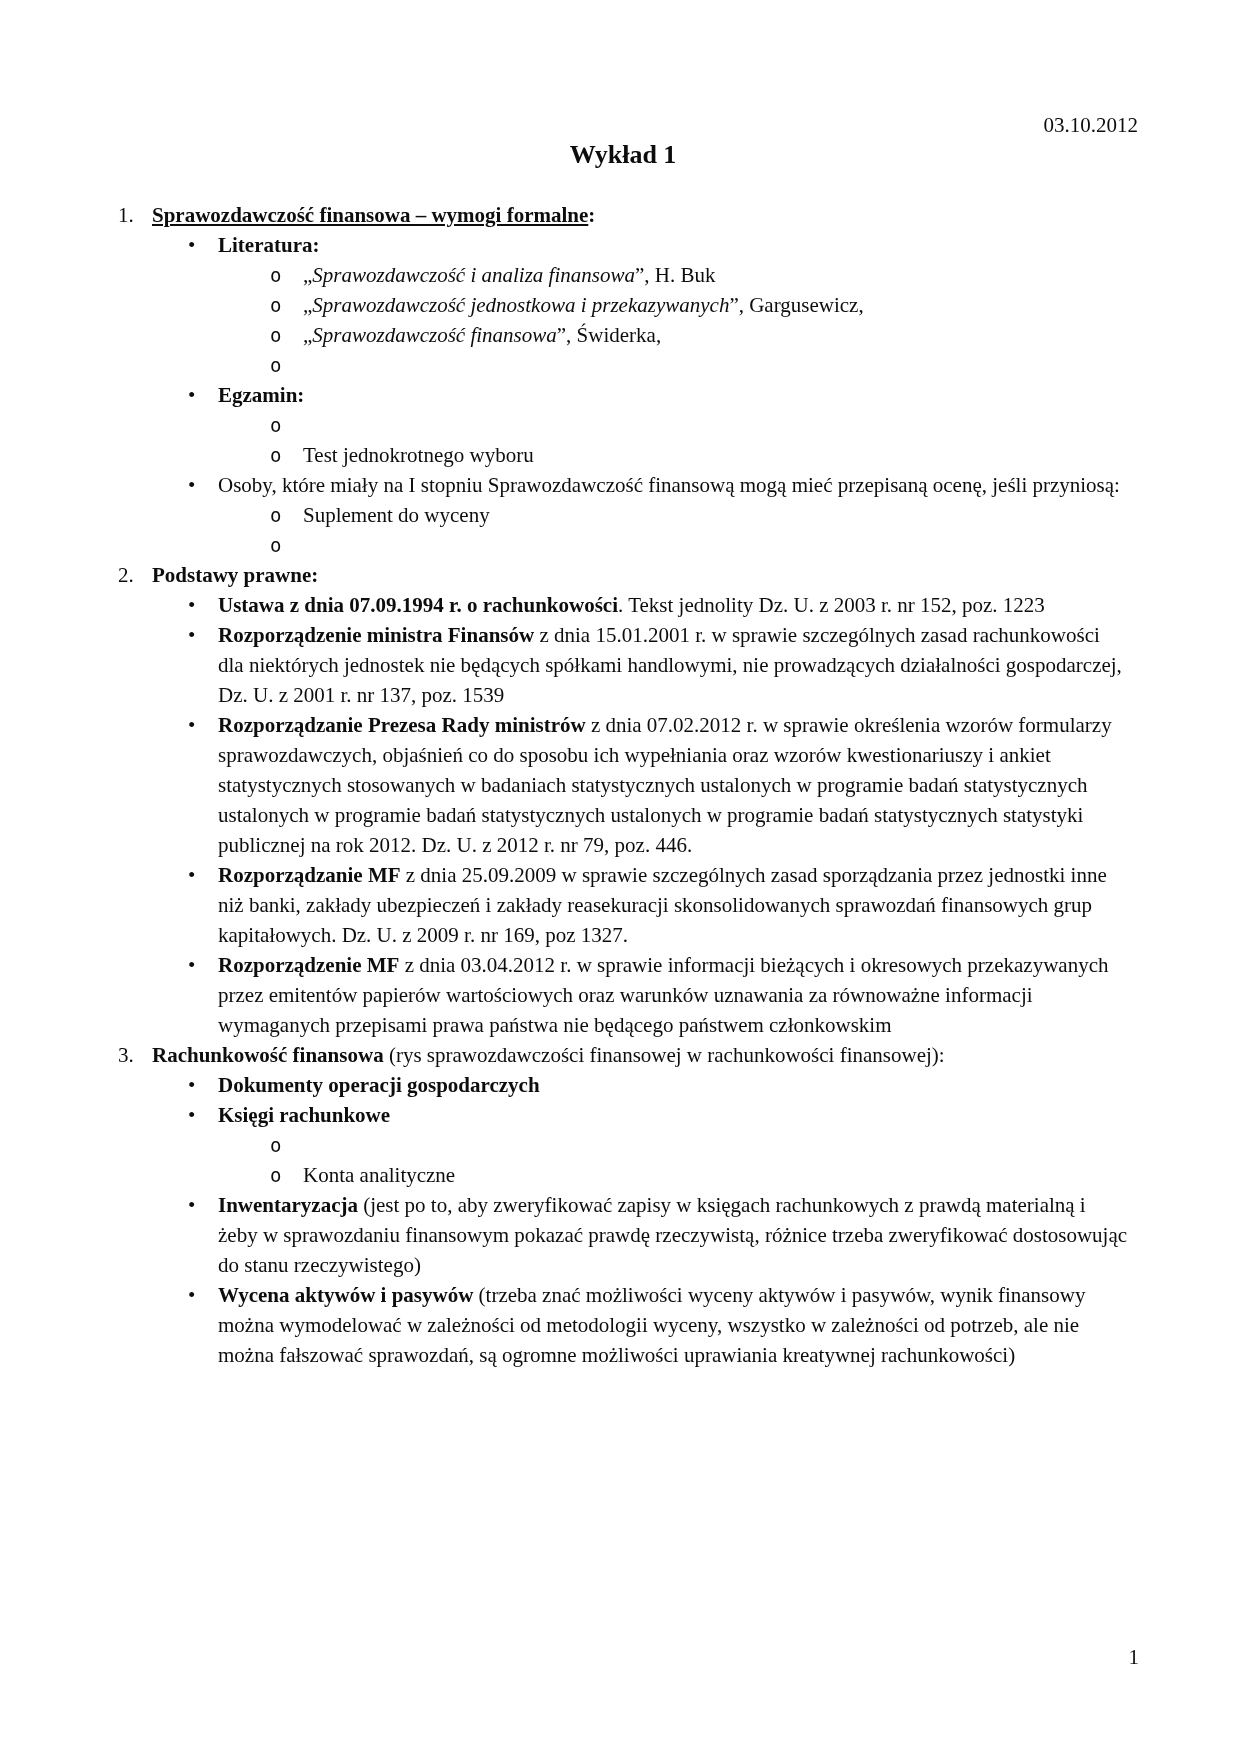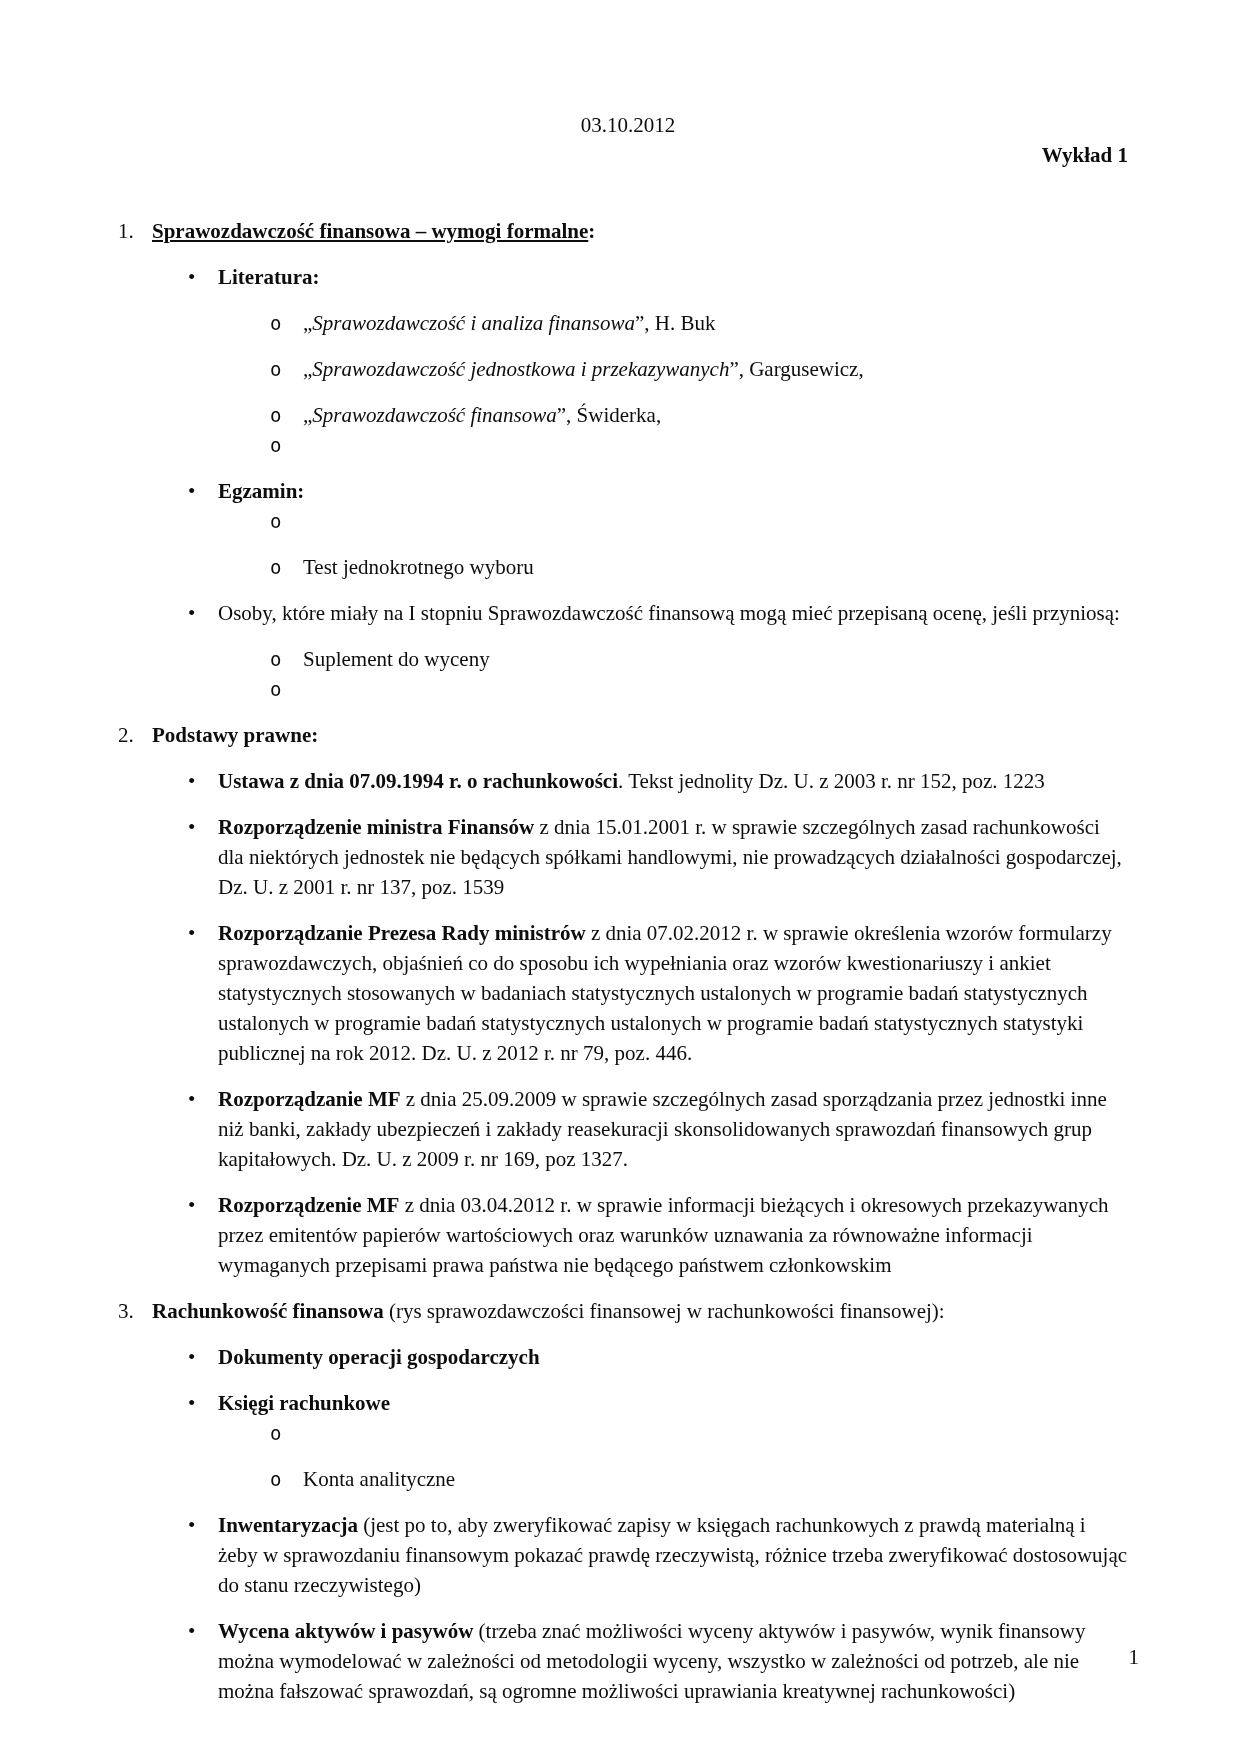--- a/index.html
+++ b/index.html
@@ -13,35 +13,35 @@
     font-size: 21px;
     line-height: 30px;
     color: #0d0d0d;
   }
   .page {
     position: absolute;
     inset: 0;
     padding: 110px 112px 0 118px;
     box-sizing: border-box;
   }
-  .date-line { text-align: center; margin-right: -10px; }
+  .date-line { text-align: right; margin-right: -10px; }
   .doc-title {
     font-weight: bold;
-    text-align: right;
-    font-size: 21px;
+    text-align: center;
+    font-size: 26px;
     margin: 0 0 30px 0;
     line-height: 30px;
   }
   .row { display: flex; align-items: baseline; }
   .num  { flex: 0 0 34px; }
   .l1   { padding-left: 70px; }   
   .mk1  { flex: 0 0 30px; }
   .l2   { padding-left: 152px; }  
   .mk2  { flex: 0 0 33px; font-family: "DejaVu Sans Mono", monospace; font-size: 19px; }
-  .txt  { flex: 1; margin-top: 16px; }
+  .txt  { flex: 1; }
   .b { font-weight: bold; }
   .i { font-style: italic; }
   .u { text-decoration: underline; }
   .pagenum {
     position: absolute;
     right: 101px;
     top: 1642px;
   }
 </style>
 </head>

